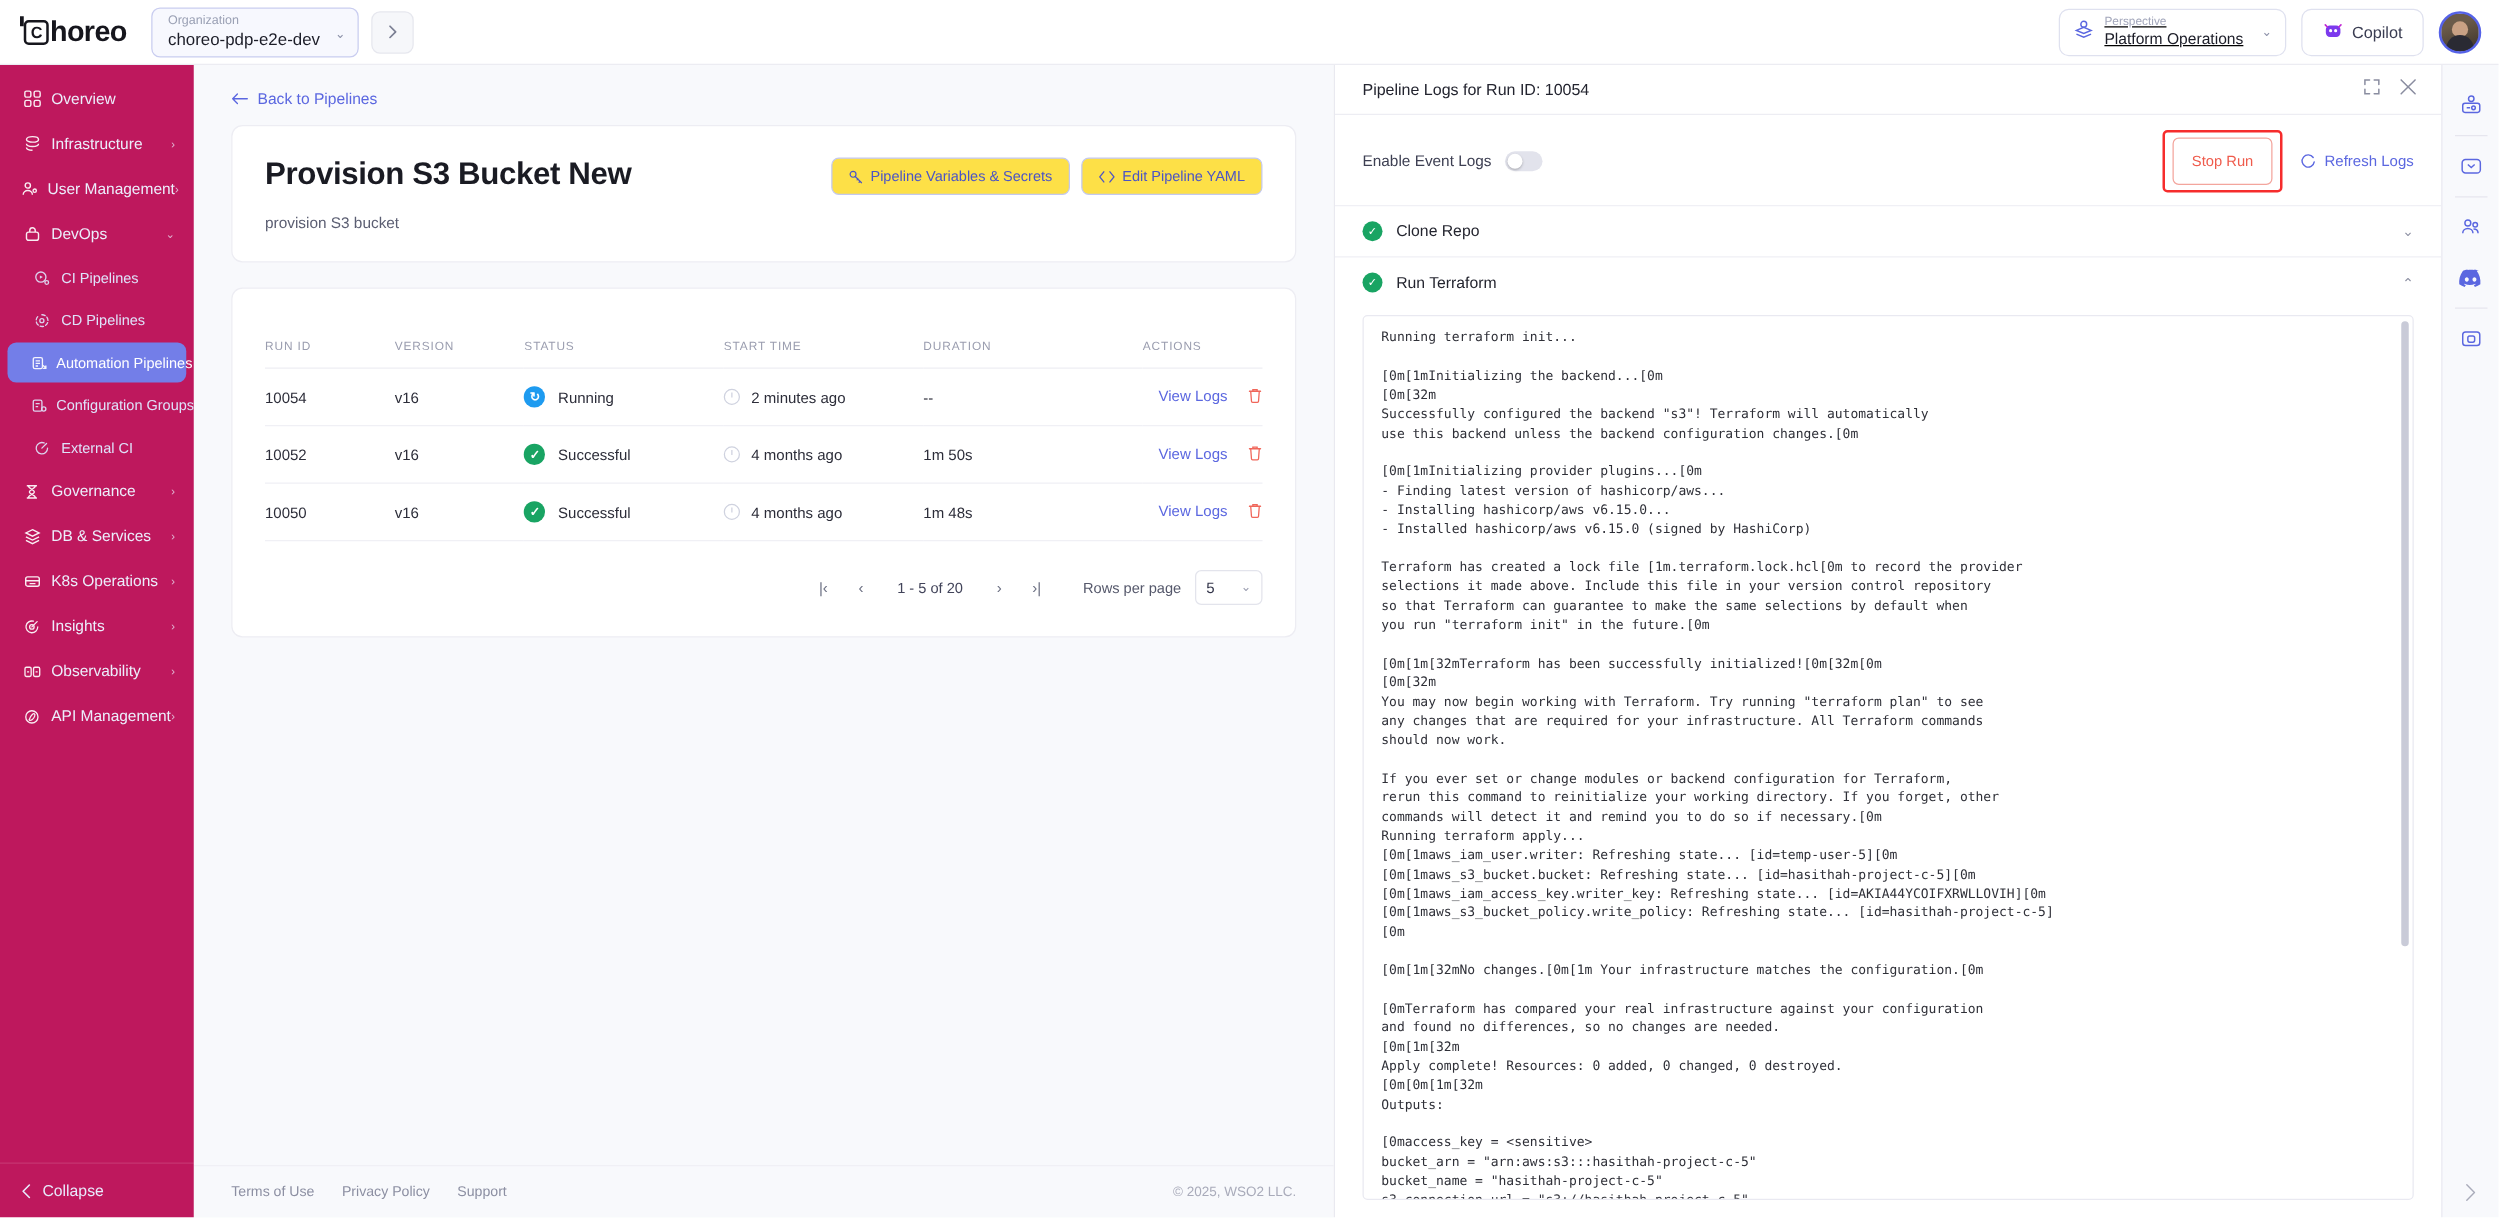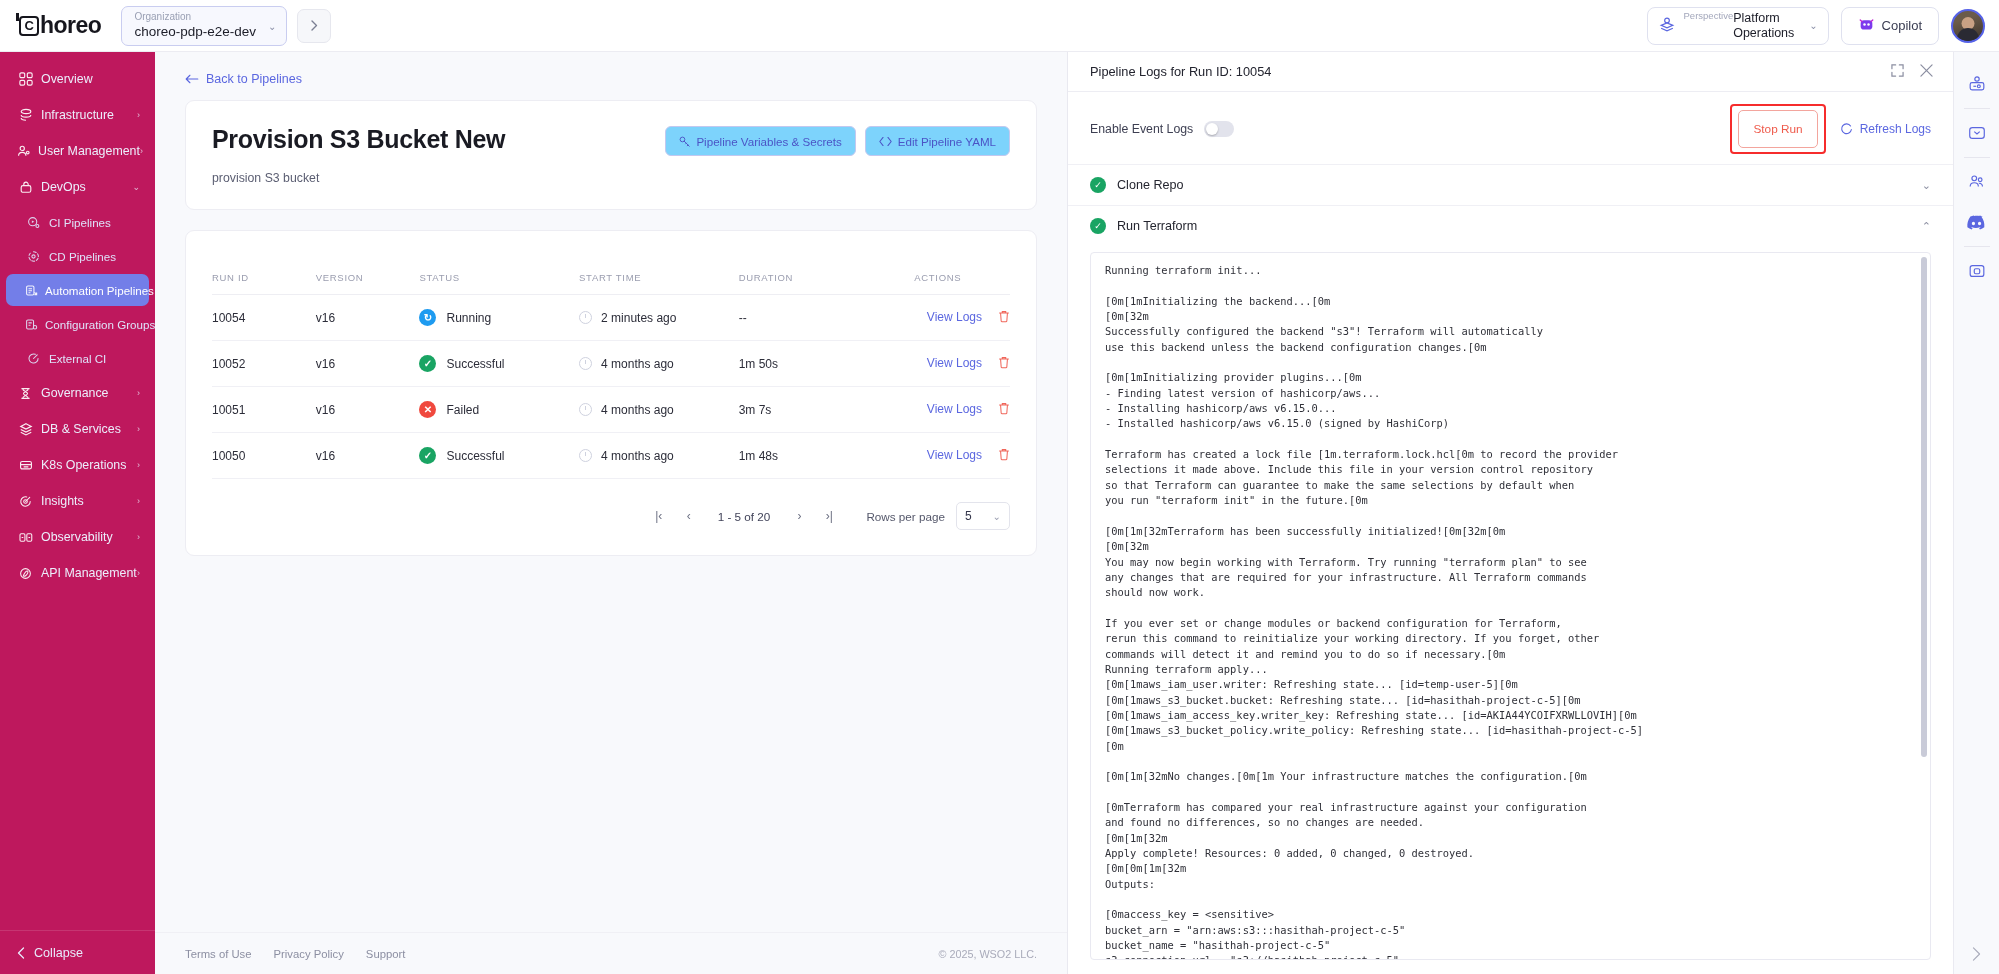--- a/index.html
+++ b/index.html
@@ -38,21 +38,21 @@
   .org-next {
     width: 34px; height: 34px; margin-left: 10px; border: 1px solid #e6e7ee; border-radius: 7px;
     background: #f6f7fa; display: flex; align-items: center; justify-content: center;
     color: #7b7f93; font-size: 13px; cursor: pointer;
   }
   .topbar-right { margin-left: auto; display: flex; align-items: center; gap: 12px; }
   .persp {
     width: 182px; height: 38px; border: 1px solid #dfe1ef; border-radius: 8px; background: #fff;
     display: flex; align-items: center; padding: 0 10px; gap: 8px; cursor: pointer; position: relative;
   }
-  .persp-txt { display: flex; flex-direction: row; line-height: 1.15; }
+  .persp-txt { display: flex; flex-direction: column; line-height: 1.15; text-decoration: underline; }
   .persp-label { font-size: 9.5px; color: #a3a7bb; }
   .persp-value { font-size: 12.5px; color: #1c1d28; }
   .copilot {
     height: 38px; border: 1px solid #dfe1ef; border-radius: 8px; background: #fff;
     display: flex; align-items: center; gap: 7px; padding: 0 16px; cursor: pointer;
     font-size: 13px; color: #3a3d52;
   }
   .avatar {
     width: 34px; height: 34px; border-radius: 50%; border: 2px solid #5562e8;
     background: linear-gradient(160deg,#6b5b4a 30%,#3b3228 100%); overflow:hidden; position: relative;
@@ -99,21 +99,21 @@
     font-size: 12.5px; margin: 20px 0 14px 0; cursor: pointer;
   }
   .card {
     background: #fff; border: 1px solid #ededf3; border-radius: 9px;
     padding: 22px 26px 24px 26px; margin-bottom: 20px;
   }
   .card-head { display: flex; align-items: center; }
   .page-title { font-size: 25px; font-weight: 700; color: #1a1b23; letter-spacing: -0.3px; }
   .head-btns { margin-left: auto; display: flex; gap: 9px; padding-top: 3px; }
   .obtn {
-    height: 30px; border: 1px solid #c3c8ef; border-radius: 6px; background: #7dd3fc; color: #4b54c6;
+    height: 30px; border: 1px solid #c3c8ef; border-radius: 6px; background: #fde047; color: #4b54c6;
     font-size: 11.6px; display: flex; align-items: center; gap: 6px; padding: 0 13px; cursor: pointer;
   }
   .subtitle { font-size: 12.3px; color: #5b5e72; margin-top: 15px; }
   .created { font-size: 11.8px; color: #a8abbd; margin-top: 12px; display: flex; align-items: center; gap: 6px; }
 
   .runs-head { display: flex; align-items: center; }
   .runs-title { font-size: 15px; font-weight: 600; color: #22232e; }
   .runs-actions { margin-left: auto; display: flex; align-items: center; gap: 14px; }
   .hl-box { border: 2.5px solid #f62c2c; border-radius: 4px; padding: 6px 9px 6px 9px; display:flex; align-items:center; gap:14px; }
   .refresh-ico { color: #5b67e0; cursor: pointer; display:flex; }
@@ -517,40 +517,20 @@
                       <span class="clock"></span>
                       <span>4 months ago</span>
                     </span>
                   </td>
                   <td class="col-dur">1m 50s</td>
                   <td class="col-act actions-cell"><span class="view-logs">View Logs</span><span class="trash"><svg width="12" height="13" viewBox="0 0 14 15" fill="none" stroke="currentColor" stroke-width="1.2" stroke-linecap="round">
                         <path d="M1.8 3.4h10.4M5 3.4V1.8h4v1.6M3 3.4l.7 9.3c0 .6.5 1 1.1 1h4.4c.6 0 1.1-.4 1.1-1l.7-9.3"></path>
                       </svg></span></td>
                 </tr>
                 <tr>
-                  <td class="col-run">10051</td>
-                  <td class="col-ver">v16</td>
-                  <td class="col-status">
-                    <span class="status-cell">
-                      <span class="st-dot st-failed">✕</span>
-                      <span>Failed</span>
-                    </span>
-                  </td>
-                  <td class="col-start">
-                    <span class="time-cell">
-                      <span class="clock"></span>
-                      <span>4 months ago</span>
-                    </span>
-                  </td>
-                  <td class="col-dur">3m 7s</td>
-                  <td class="col-act actions-cell"><span class="view-logs">View Logs</span><span class="trash"><svg width="12" height="13" viewBox="0 0 14 15" fill="none" stroke="currentColor" stroke-width="1.2" stroke-linecap="round">
-                        <path d="M1.8 3.4h10.4M5 3.4V1.8h4v1.6M3 3.4l.7 9.3c0 .6.5 1 1.1 1h4.4c.6 0 1.1-.4 1.1-1l.7-9.3"></path>
-                      </svg></span></td>
-                </tr>
-                <tr>
                   <td class="col-run">10050</td>
                   <td class="col-ver">v16</td>
                   <td class="col-status">
                     <span class="status-cell">
                       <span class="st-dot st-success">✓</span>
                       <span>Successful</span>
                     </span>
                   </td>
                   <td class="col-start">
                     <span class="time-cell">

